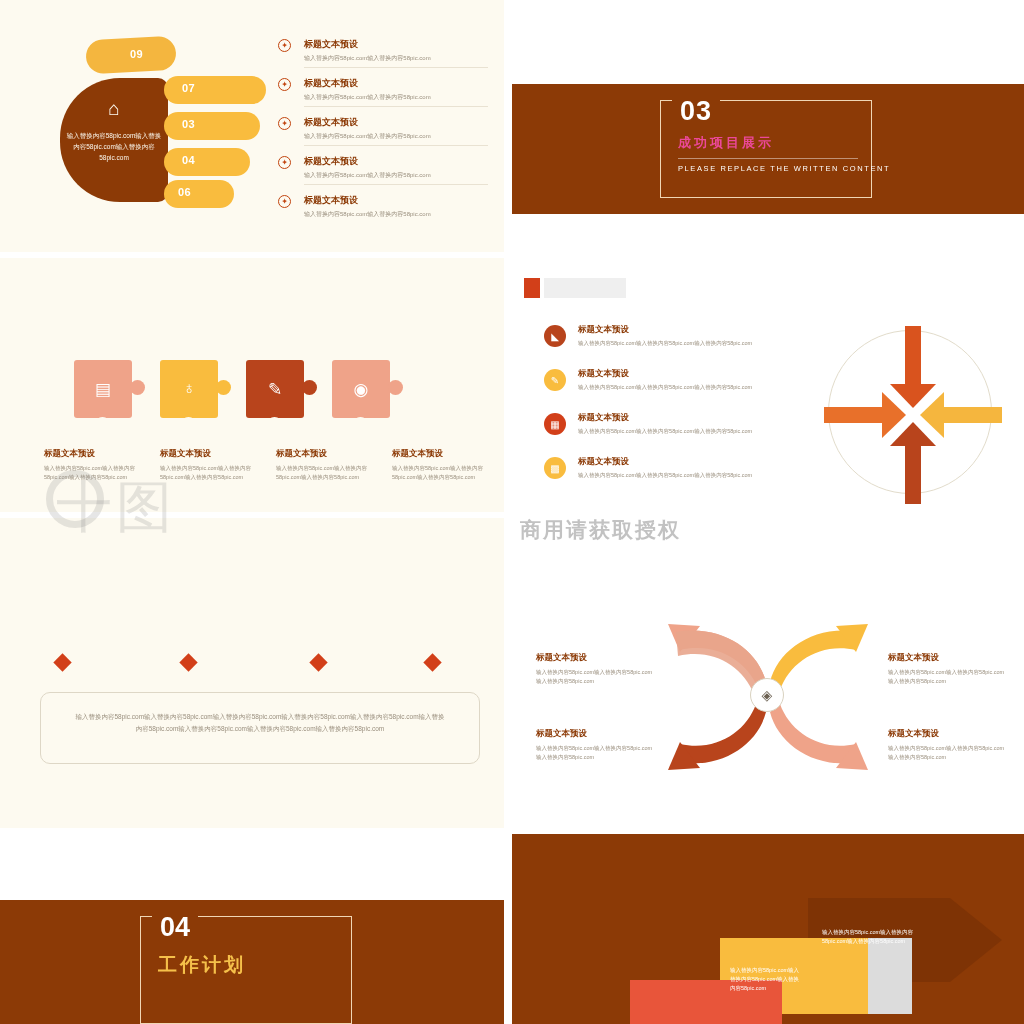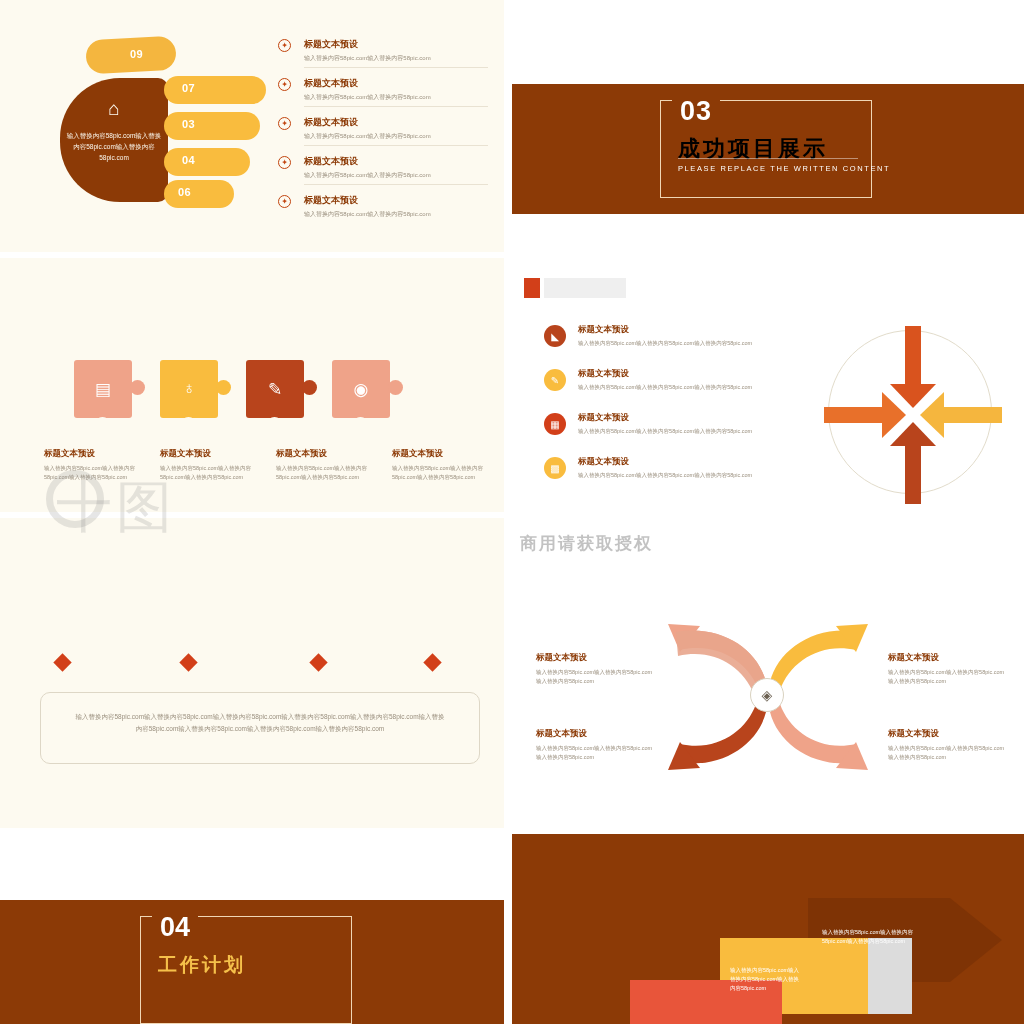--- a/index.html
+++ b/index.html
@@ -94,21 +94,21 @@
     position: absolute; left: 148px; top: 100px; width: 212px; height: 98px;
     border: 1px solid #f0d6b4;
   }
   .band03-num {
     position: absolute; left: 160px; top: 96px;
     color: #ffffff; font-size: 27px; font-weight: bold; letter-spacing: 1px;
     background: #8c3a06; padding: 0 8px;
   }
   .band03-title {
     position: absolute; left: 166px; top: 134px;
-    color: #000000; font-size: 22px; font-weight: bold; letter-spacing: 3px;
+    color: #ec4899; font-size: 13px; font-weight: bold; letter-spacing: 3px;
   }
   .band03-sub {
     position: absolute; left: 166px; top: 164px;
     color: #ffffff; font-size: 7.5px; letter-spacing: 1.6px;
   }
   .band03-sub-line {
     position: absolute; left: 166px; top: 158px; width: 180px;
     border-top: 1px solid rgba(255,255,255,.45);
   }
 
@@ -217,22 +217,22 @@
   .wm-ring {
     position: absolute; left: 46px; top: 470px;
     width: 58px; height: 58px; border-radius: 50%;
     border: 7px solid rgba(130,130,130,.20);
   }
   .wm-t1 {
     position: absolute; left: 520px; top: 472px;
     font-size: 25px; color: rgba(120,120,120,.30); font-weight: bold; letter-spacing: 2px;
   }
   .wm-t2 {
-    position: absolute; left: 520px; top: 532px;
-    font-size: 17px; color: rgba(120,120,120,.45); font-weight: bold; letter-spacing: 2px;
+    position: absolute; left: 520px; top: 516px;
+    font-size: 21px; color: rgba(120,120,120,.45); font-weight: bold; letter-spacing: 2px;
   }
   .divline { position: absolute; background: #ffffff; }
 </style>
 </head>
 <body>
 
 <div id="page">
 
   <div class="slide" id="s1">
     <div class="hand-palm"></div>

